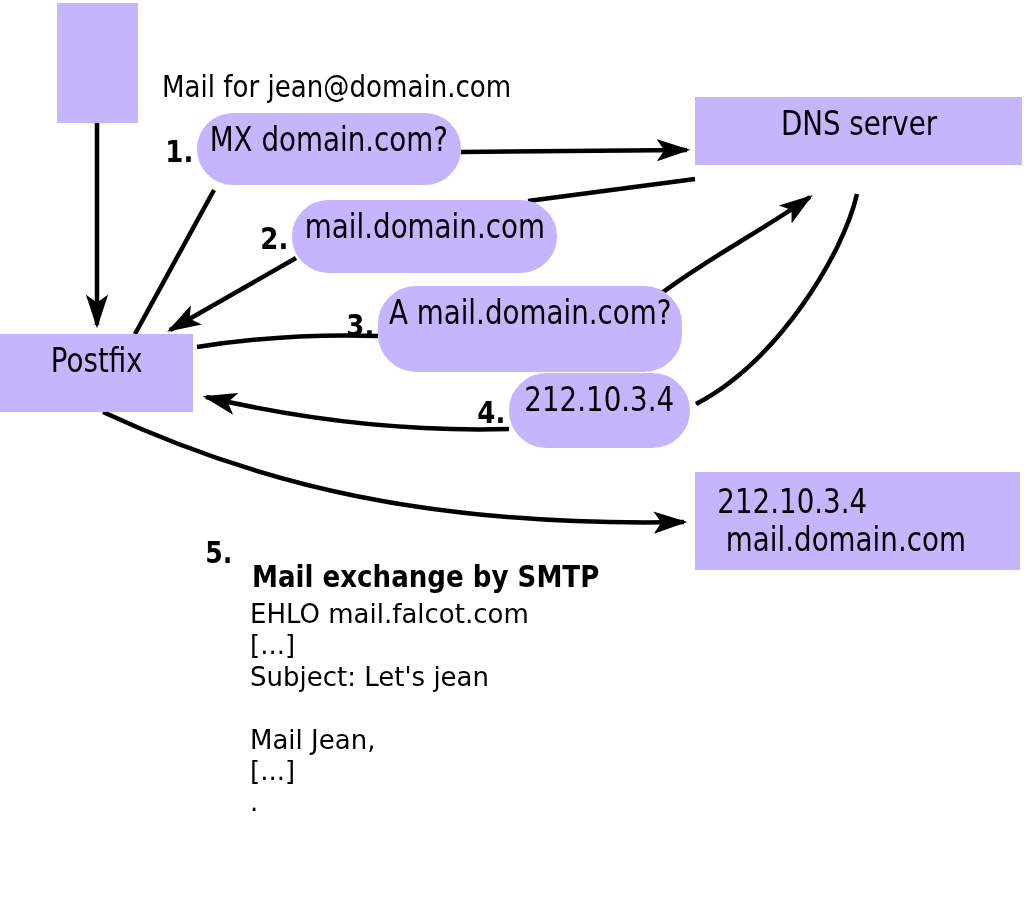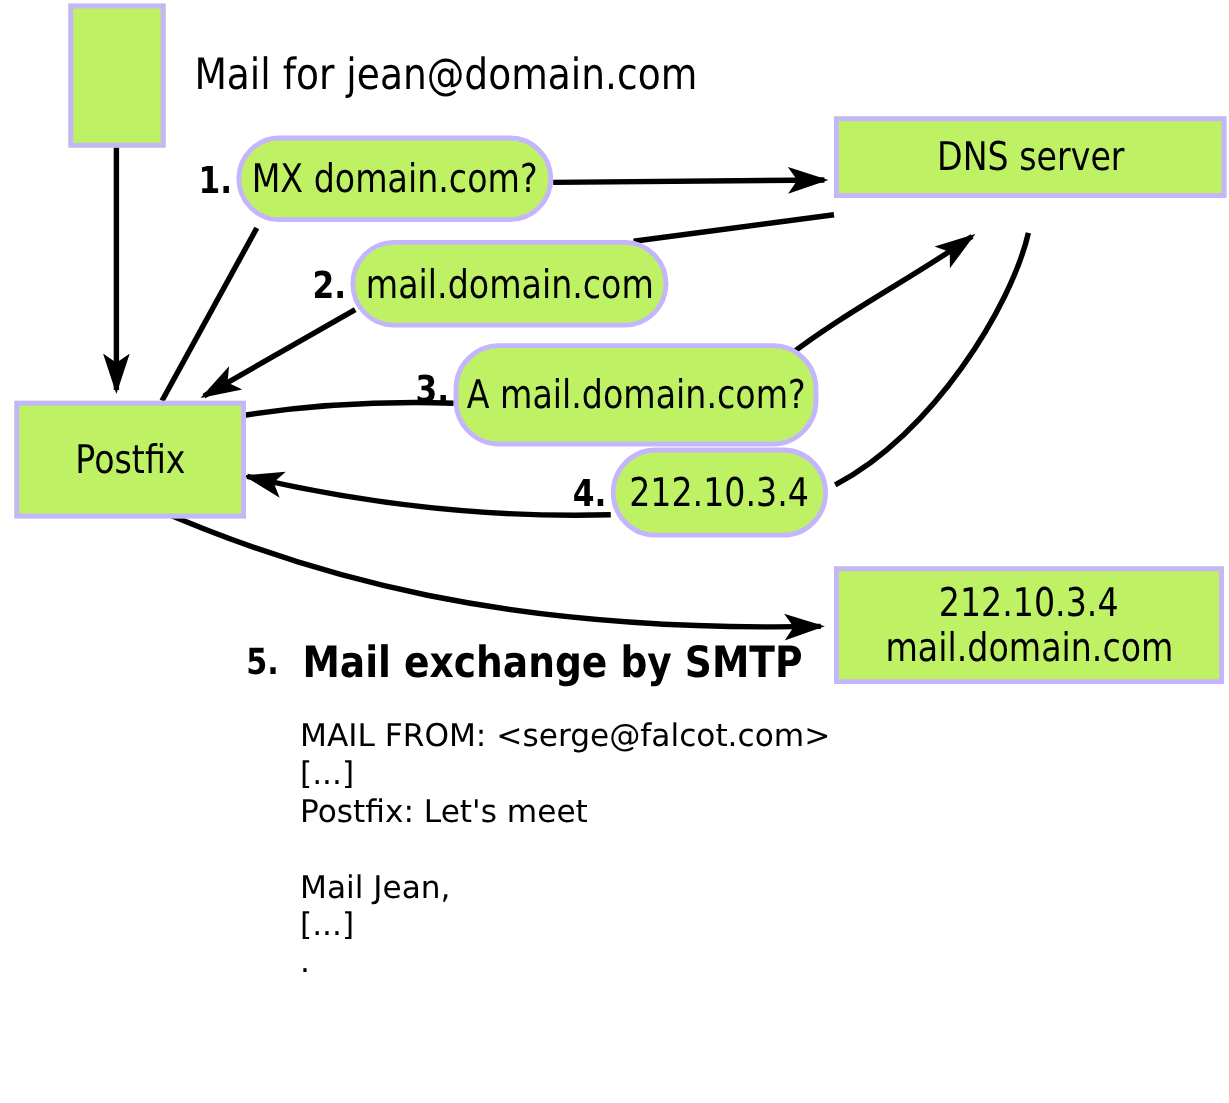--- a/index.html
+++ b/index.html
@@ -2,32 +2,32 @@
 <html><head>
 <meta charset="utf-8">
 <style>
   html,body{margin:0;padding:0;background:#fff;}
   #canvas{
     position:relative;width:1024px;height:919px;background:#ffffff;
     font-family:"DejaVu Sans",sans-serif;color:#000;overflow:hidden;
   }
   #wires{position:absolute;left:0;top:0;width:1024px;height:919px;}
   .box{
-    position:absolute;box-sizing:border-box;background:#bef264;border:4px solid #c4b5fd;
-    display:flex;align-items:center;justify-content:center;text-align:center;
+    position:absolute;box-sizing:border-box;background:#c4b5fd;border:8px solid #c4b5fd;
+    display:flex;align-items:flex-start;justify-content:center;text-align:center;
   }
   .pill{border-radius:38px;}
   .lbl{font-size:33px;white-space:nowrap;line-height:1.15;}
   .cond{display:inline-block;transform:scaleX(0.84);transform-origin:center center;}
   .num{
     position:absolute;font-weight:bold;font-size:31px;width:50px;text-align:right;
     white-space:nowrap;line-height:36px;
   }
   .num .cond{transform-origin:right center;}
-  .floating{position:absolute;font-size:36px;white-space:nowrap;line-height:34px;}
+  .floating{position:absolute;font-size:30px;white-space:nowrap;line-height:34px;margin-top:24px;}
   .floating .cond{transform:scaleX(0.87);transform-origin:left center;}
   #smtp{position:absolute;left:250px;top:599px;font-size:26px;}
   .smtp-line{height:31.4px;line-height:31.4px;white-space:pre;}
 </style>
 </head>
 <body>
 
 <div id="canvas">
 
   <svg id="wires" viewBox="0 0 1024 919" xmlns="http://www.w3.org/2000/svg">
@@ -78,38 +78,38 @@
   <div class="box pill lbl" style="left:292px;top:200px;width:265px;height:73px;">
     <span class="cond">mail.domain.com</span>
   </div>
   <div class="box pill lbl" style="left:378px;top:286px;width:304px;height:86px;">
     <span class="cond">A mail.domain.com?</span>
   </div>
   <div class="box pill lbl" style="left:509px;top:373px;width:181px;height:75px;">
     <span class="cond">212.10.3.4</span>
   </div>
 
-  <div class="box lbl" style="left:12px;top:334px;width:193px;height:98px;">
+  <div class="box lbl" style="left:0;top:334px;width:193px;height:78px;">
     <span class="cond">Postfix</span>
   </div>
   <div class="box lbl" style="left:695px;top:97px;width:327px;height:68px;">
     <span class="cond">DNS server</span>
   </div>
   <div class="box lbl" style="left:695px;top:472px;width:325px;height:98px;flex-direction:column;">
     <span class="cond">212.10.3.4</span>
     <span class="cond">mail.domain.com</span>
   </div>
 
   <div class="floating" style="left:252px;top:536px;font-weight:bold;">
     <span class="cond">Mail exchange by SMTP</span>
   </div>
 
   <div id="smtp">
-    <div class="smtp-line">MAIL FROM: &lt;serge@falcot.com&gt;</div>
+    <div class="smtp-line">EHLO mail.falcot.com</div>
     <div class="smtp-line">[...]</div>
-    <div class="smtp-line">Postfix: Let's meet</div>
+    <div class="smtp-line">Subject: Let's jean</div>
     <div class="smtp-line"></div>
     <div class="smtp-line">Mail Jean,</div>
     <div class="smtp-line">[...]</div>
     <div class="smtp-line">.</div>
   </div>
 
 </div>
 
 </body></html>

